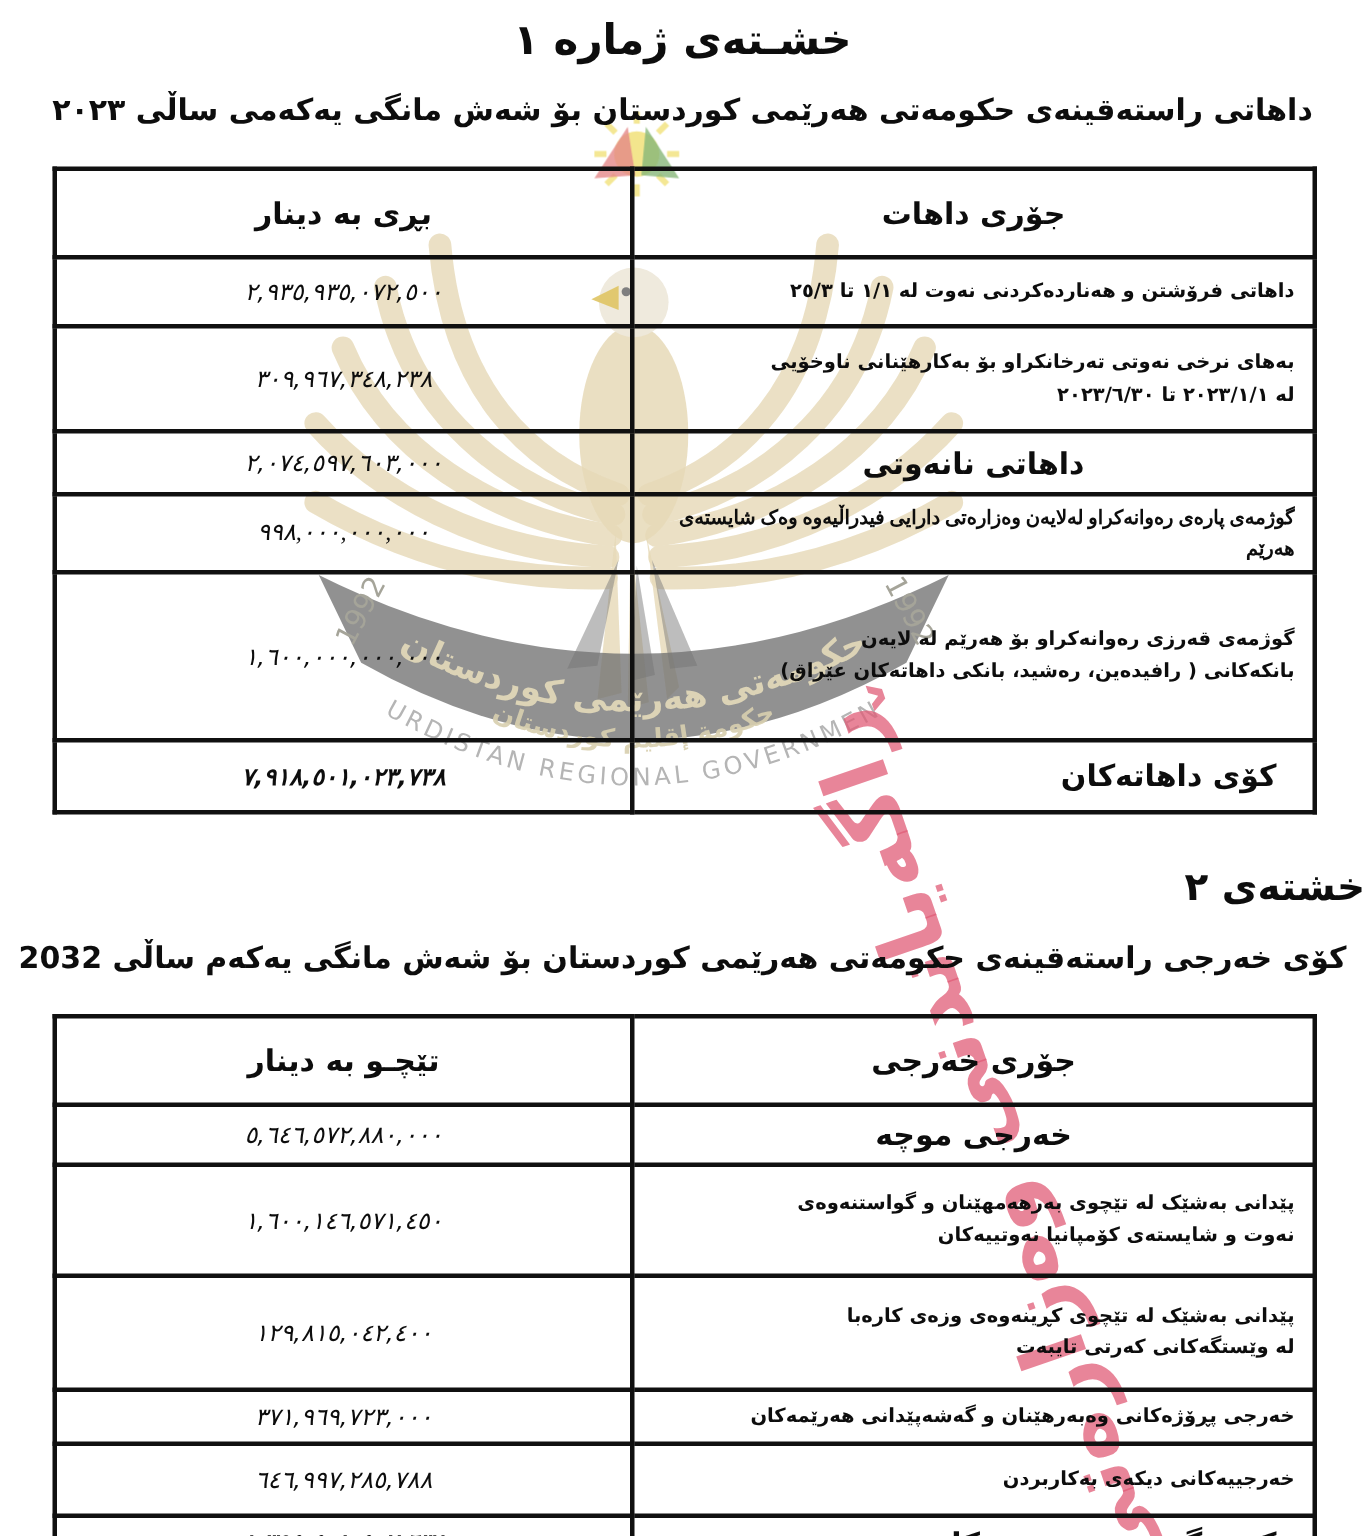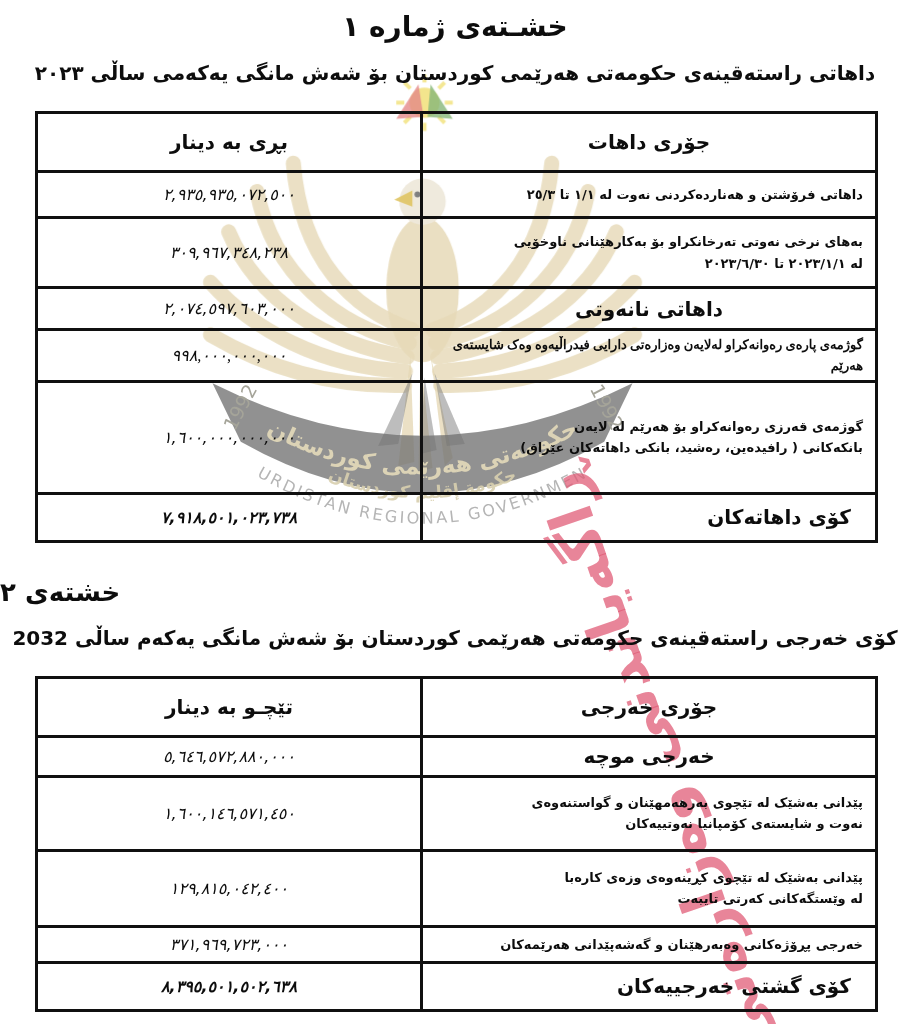--- a/index.html
+++ b/index.html
@@ -14,21 +14,21 @@
   .diagonal-wm{
     position:absolute;left:690px;top:862px;z-index:0;
     transform:translate(-50%,-50%) rotate(-109deg);
     font-size:60px;font-weight:bold;white-space:nowrap;direction:rtl;
     color:rgba(224,92,119,0.75);letter-spacing:1px;
   }
 
   
   .content{position:relative;z-index:1;}
   .doc-title{direction:rtl;text-align:center;font-weight:bold;font-size:28px;margin:8px 0 0 0;line-height:38px;}
-  .doc-title2{direction:rtl;text-align:left;font-weight:bold;font-size:26px;margin:30px 0 0 0;line-height:38px;}
+  .doc-title2{direction:rtl;text-align:right;font-weight:bold;font-size:26px;margin:30px 0 0 0;line-height:38px;}
   .doc-subtitle{direction:rtl;text-align:center;font-weight:bold;font-size:20px;margin-top:13px;line-height:28px;white-space:nowrap;}
 
   
   table{border-collapse:collapse;table-layout:fixed;width:840px;margin:24px 0 0 35px;direction:ltr;}
   col.amount-col{width:385px;} col.type-col{width:455px;}
   th,td{border:3px solid #101010;vertical-align:middle;}
   th{font-size:20px;font-weight:bold;direction:rtl;text-align:center;padding:16px 6px;}
   td.amount{font-size:16px;font-style:italic;text-align:center;padding:2px 8px;direction:ltr;}
   td.label{font-size:13px;font-weight:bold;direction:rtl;text-align:right;padding:3px 12px;line-height:1.65;}
   td.label.center{text-align:center;}
@@ -213,20 +213,26 @@
               <div>پێدانی بەشێک لە تێچوی کڕینەوەی وزەی کارەبا</div>
               <div>لە وێستگەکانی کەرتی تایبەت</div>
             </td>
           </tr>
           <tr>
             <td class="amount" dir="ltr">٣٧١,٩٦٩,٧٢٣,٠٠٠</td>
             <td class="label">
               <div>خەرجی پڕۆژەکانی وەبەرهێنان  و گەشەپێدانی هەرێمەکان</div>
             </td>
           </tr>
+          <tr>
+            <td class="amount" dir="ltr">٦٤٦,٩٩٧,٢٨٥,٧٨٨</td>
+            <td class="label">
+              <div>خەرجییەکانی دیکەی بەکاربردن</div>
+            </td>
+          </tr>
           <tr class="emphasis total">
             <td class="amount" dir="ltr">٨,٣٩٥,٥٠١,٥٠٢,٦٣٨</td>
             <td class="label">
               <div>کۆی گشتی خەرجییەکان</div>
             </td>
           </tr>
         </tbody>
     </table>
 
   </div>

